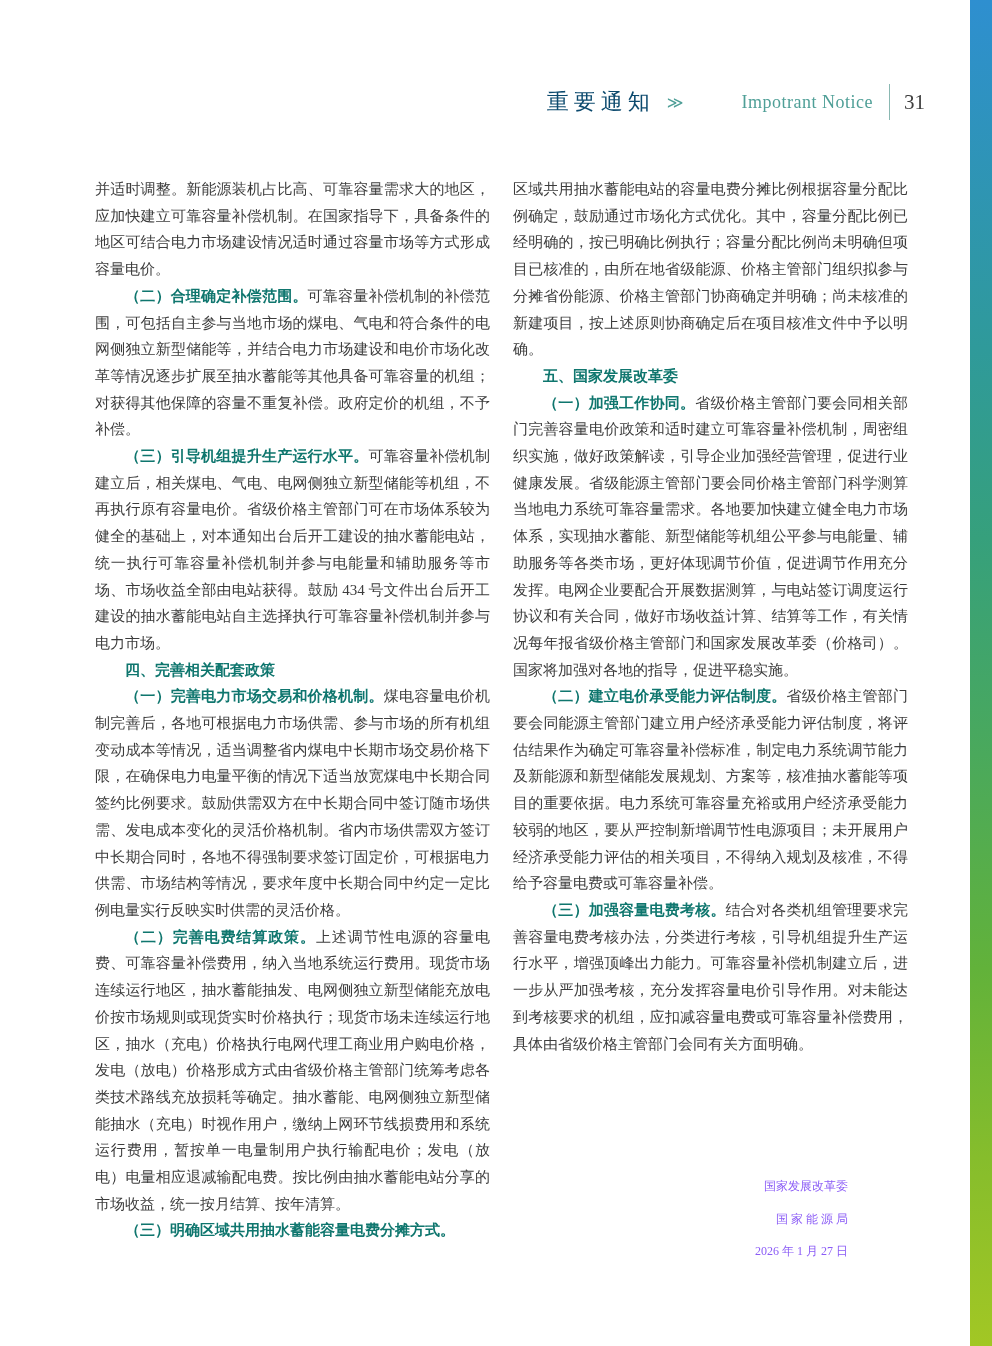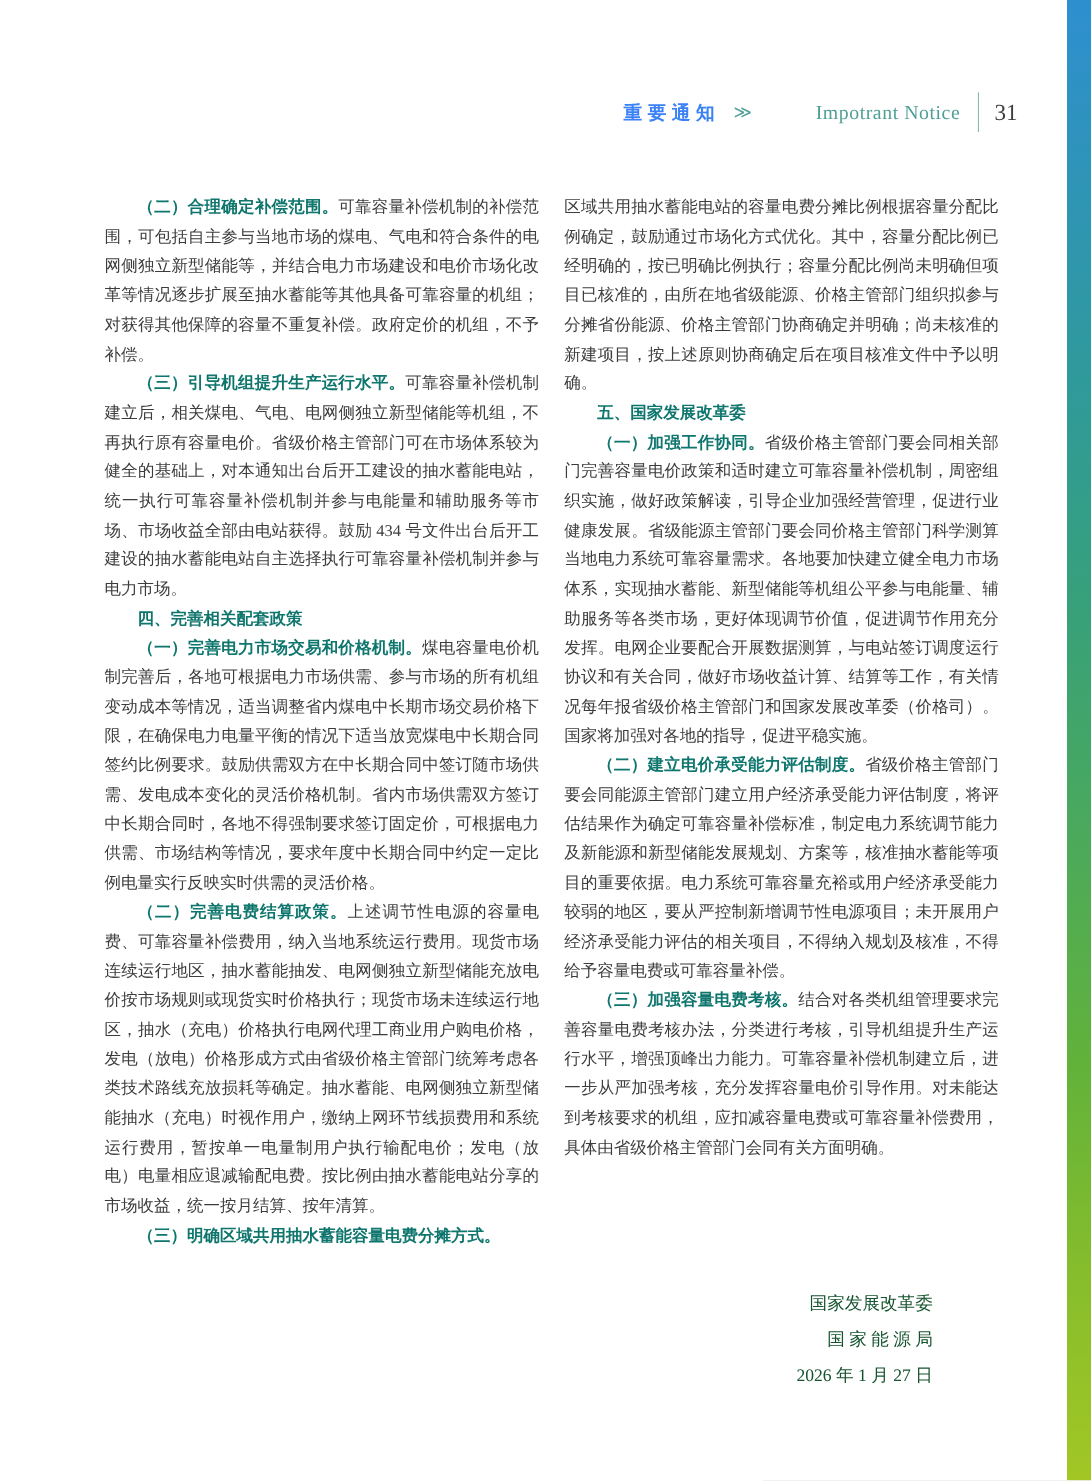--- a/index.html
+++ b/index.html
@@ -25,21 +25,21 @@
       #86bd2c 86%,
       #a2c724 100%);
   }
   
   .header {
     position:absolute; top:82px; left:0; right:67px; height:40px;
     display:flex; align-items:center; justify-content:flex-end;
   }
   .header .title-zh {
     font-family:"Liberation Sans", sans-serif;
-    font-size:17px; font-weight:700; color:#3b82f6;
+    font-size:22px; font-weight:400; color:#0c4a6e;
     letter-spacing:5px;
   }
   .header .chevron {
     color:#4f9f97; font-size:16px; margin:0 10px 0 12px;
     font-family:"Liberation Serif", serif;
   }
   .header .title-en {
     font-size:18px; color:#4f9f97;
     font-family:"Liberation Serif", serif;
     margin-right:16px; letter-spacing:0.5px;margin-left:48px;
@@ -65,40 +65,41 @@
   .column p.item, .column p.heading { text-indent:2em; }
   .column p.continuation { text-indent:0; }
   .lead, .heading {
     font-family:Liberation Serif, serif;
     font-weight:700; color:#0f766e;
   }
   
   .signature {
     position:absolute; left:513px; top:1170px; width:395px;
     text-align:right; padding-right:60px; box-sizing:border-box;
-    font-size:16px; line-height:32.5px; color:#14532d;
+    font-size:12px; line-height:32.5px; color:#8b5cf6;
   }
   .signature div { white-space:pre; }
 </style>
 </head>
 <body>
 
 <div class="page">
 
   <div class="gradient-bar"></div>
 
   <div class="header">
     <span class="title-zh">重要通知</span>
     <span class="chevron">≫</span>
     <span class="title-en">Impotrant Notice</span>
     <span class="divider"></span>
     <span class="page-number">31</span>
   </div>
 
   <div class="column left">
+    <p class="continuation"><span>并适时调整。新能源装机占比高、可靠容量需求大的地区，应加快建立可靠容量补偿机制。在国家指导下，具备条件的地区可结合电力市场建设情况适时通过容量市场等方式形成容量电价。</span></p>
     <p class="item"><span class="lead">（二）合理确定补偿范围。</span><span>可靠容量补偿机制的补偿范围，可包括自主参与当地市场的煤电、气电和符合条件的电网侧独立新型储能等，并结合电力市场建设和电价市场化改革等情况逐步扩展至抽水蓄能等其他具备可靠容量的机组；对获得其他保障的容量不重复补偿。政府定价的机组，不予补偿。</span></p>
     <p class="item"><span class="lead">（三）引导机组提升生产运行水平。</span><span>可靠容量补偿机制建立后，相关煤电、气电、电网侧独立新型储能等机组，不再执行原有容量电价。省级价格主管部门可在市场体系较为健全的基础上，对本通知出台后开工建设的抽水蓄能电站，统一执行可靠容量补偿机制并参与电能量和辅助服务等市场、市场收益全部由电站获得。鼓励 434 号文件出台后开工建设的抽水蓄能电站自主选择执行可靠容量补偿机制并参与电力市场。</span></p>
     <p class="heading"><span class="heading">四、完善相关配套政策</span></p>
     <p class="item"><span class="lead">（一）完善电力市场交易和价格机制。</span><span>煤电容量电价机制完善后，各地可根据电力市场供需、参与市场的所有机组变动成本等情况，适当调整省内煤电中长期市场交易价格下限，在确保电力电量平衡的情况下适当放宽煤电中长期合同签约比例要求。鼓励供需双方在中长期合同中签订随市场供需、发电成本变化的灵活价格机制。省内市场供需双方签订中长期合同时，各地不得强制要求签订固定价，可根据电力供需、市场结构等情况，要求年度中长期合同中约定一定比例电量实行反映实时供需的灵活价格。</span></p>
     <p class="item"><span class="lead">（二）完善电费结算政策。</span><span>上述调节性电源的容量电费、可靠容量补偿费用，纳入当地系统运行费用。现货市场连续运行地区，抽水蓄能抽发、电网侧独立新型储能充放电价按市场规则或现货实时价格执行；现货市场未连续运行地区，抽水（充电）价格执行电网代理工商业用户购电价格，发电（放电）价格形成方式由省级价格主管部门统筹考虑各类技术路线充放损耗等确定。抽水蓄能、电网侧独立新型储能抽水（充电）时视作用户，缴纳上网环节线损费用和系统运行费用，暂按单一电量制用户执行输配电价；发电（放电）电量相应退减输配电费。按比例由抽水蓄能电站分享的市场收益，统一按月结算、按年清算。</span></p>
     <p class="item"><span class="lead">（三）明确区域共用抽水蓄能容量电费分摊方式。</span><span></span></p>
   </div>
 
   <div class="column right">
     <p class="continuation"><span>区域共用抽水蓄能电站的容量电费分摊比例根据容量分配比例确定，鼓励通过市场化方式优化。其中，容量分配比例已经明确的，按已明确比例执行；容量分配比例尚未明确但项目已核准的，由所在地省级能源、价格主管部门组织拟参与分摊省份能源、价格主管部门协商确定并明确；尚未核准的新建项目，按上述原则协商确定后在项目核准文件中予以明确。</span></p>

